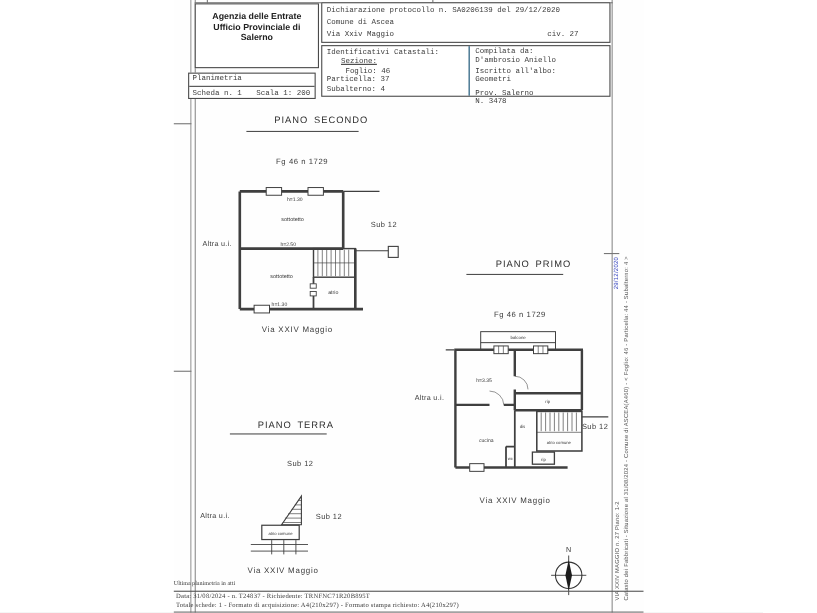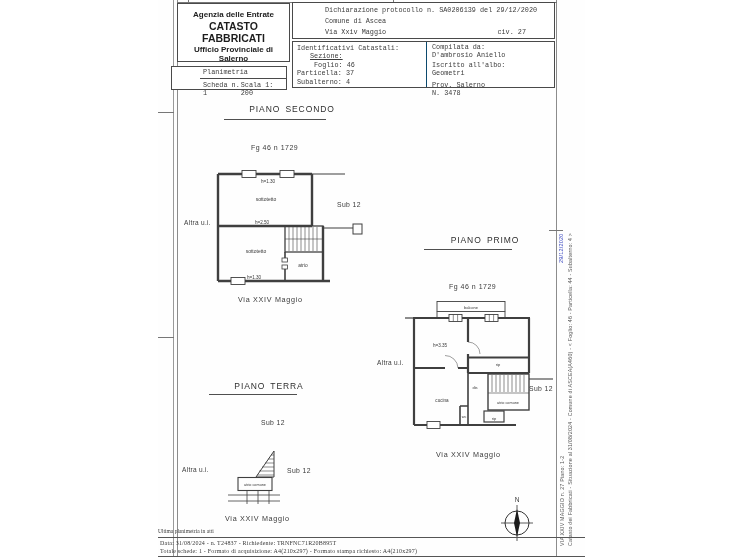--- a/index.html
+++ b/index.html
@@ -1,20 +1,20 @@
 <!DOCTYPE html>
 <html><head>
 <meta charset="utf-8">
 <style>
   html,body{margin:0;padding:0;}
   body{background:#d0d0d0;font-family:"Liberation Sans",sans-serif;}
   #canvas{position:relative;width:743px;height:557px;background:#ffffff;overflow:hidden;}
   .sheet{position:absolute;left:158px;top:0;width:427px;height:557px;background:#fefefe;}
   .abs{position:absolute;}
-  .mono{font-family:"Liberation Mono","DejaVu Sans Mono",monospace;color:#3c3c3c;padding-left:28px;}
+  .mono{font-family:"Liberation Mono","DejaVu Sans Mono",monospace;color:#3c3c3c;}
   .serif{font-family:"Liberation Serif",serif;color:#3a3a3a;}
   .box{border:1px solid #4a4a4a;background:#fff;box-sizing:border-box;}
   .vline{position:absolute;width:1px;background:#8c8c8c;}
   .hline{position:absolute;height:1px;background:#777;}
   .tick{position:absolute;background:#777;}
   .title{font-size:8.5px;letter-spacing:0.9px;word-spacing:2px;color:#2e2e2e;text-align:center;margin-left:16px;}
   .underline{position:absolute;height:1px;background:#4f4f4f;}
   .fg{font-size:7px;letter-spacing:0.5px;color:#3a3a3a;}
   .lbl{font-size:6.5px;color:#3a3a3a;letter-spacing:0.3px;}
   .sub{font-size:6.8px;color:#3a3a3a;letter-spacing:0.4px;}
@@ -35,21 +35,20 @@
   <div class="hline" style="left:177px;top:2px;width:380px;"></div>
   <div class="tick" style="left:188px;top:0;width:1px;height:7px;"></div>
   <div class="tick" style="left:393px;top:0;width:1px;height:7px;"></div>
   <div class="tick" style="left:158px;top:112px;width:16px;height:1px;"></div>
   <div class="tick" style="left:158px;top:337px;width:16px;height:1px;"></div>
   <div class="tick" style="left:549px;top:230px;width:14px;height:1px;"></div>
 
   <div class="abs box" style="left:177px;top:3px;width:113px;height:59px;">
     <div style="text-align:center;padding-top:6px;">
       <div style="font-size:8px;font-weight:bold;color:#222;">Agenzia delle Entrate</div>
-      <div style="font-size:10.5px;font-weight:bold;color:#1d1d1d;margin-top:1px;">CATASTO FABBRICATI</div>
       <div style="font-size:8px;font-weight:bold;color:#222;margin-top:1px;">Ufficio Provinciale di</div>
       <div style="font-size:8px;font-weight:bold;color:#222;">Salerno</div>
     </div>
   </div>
 
   <div class="abs box mono" style="left:292px;top:2px;width:263px;height:37px;font-size:6.8px;">
     <div style="padding:3px 4px 0;">Dichiarazione protocollo n. SA0206139 del  29/12/2020</div>
     <div style="padding:3px 4px 0;">Comune di Ascea</div>
     <div style="padding:3px 4px 0;display:flex;justify-content:space-between;">
       <span>Via Xxiv Maggio</span>

